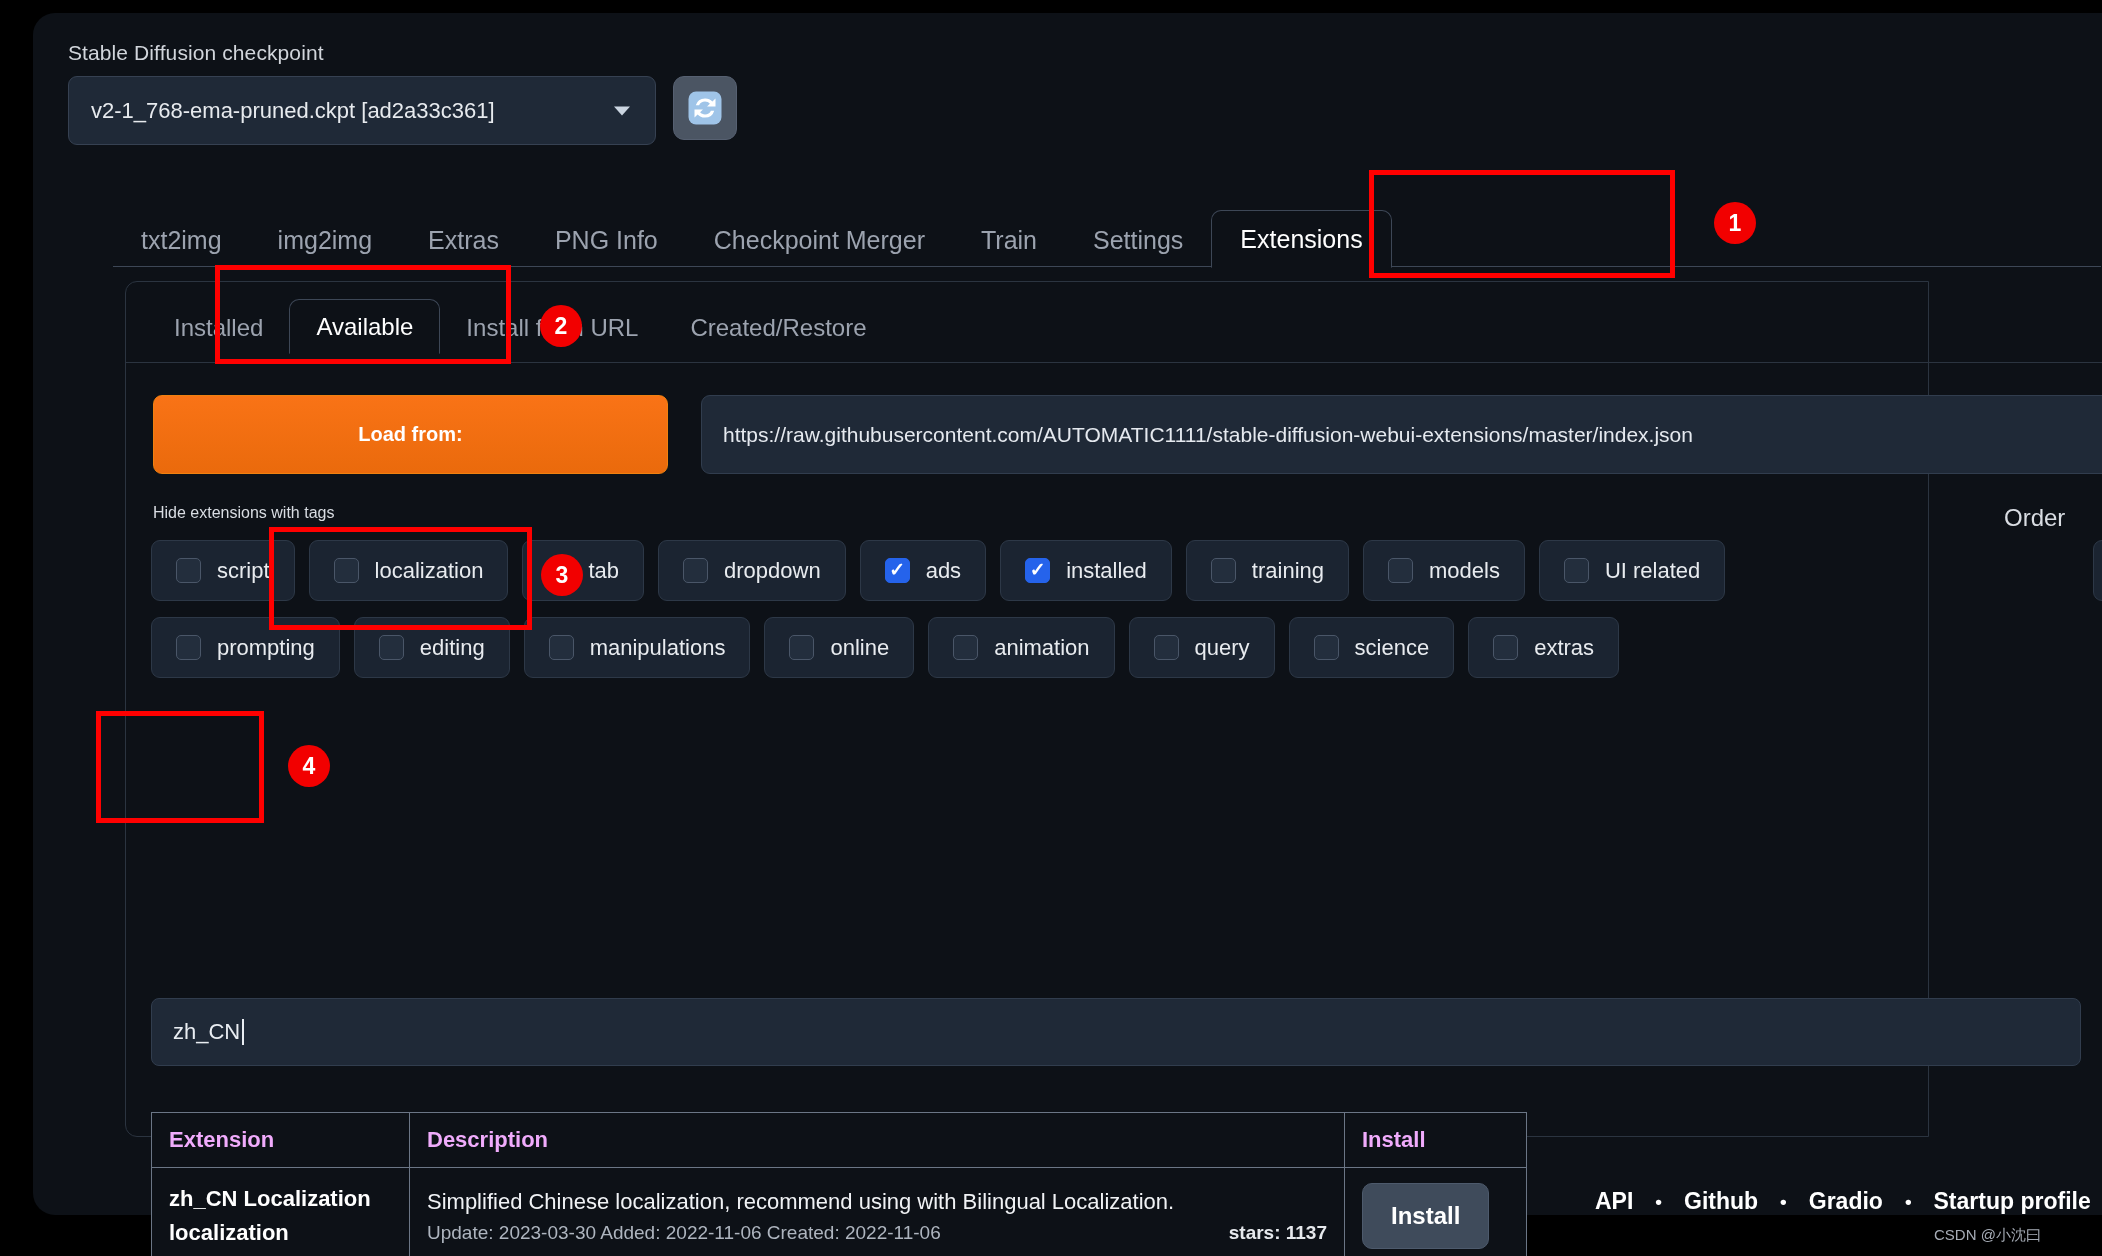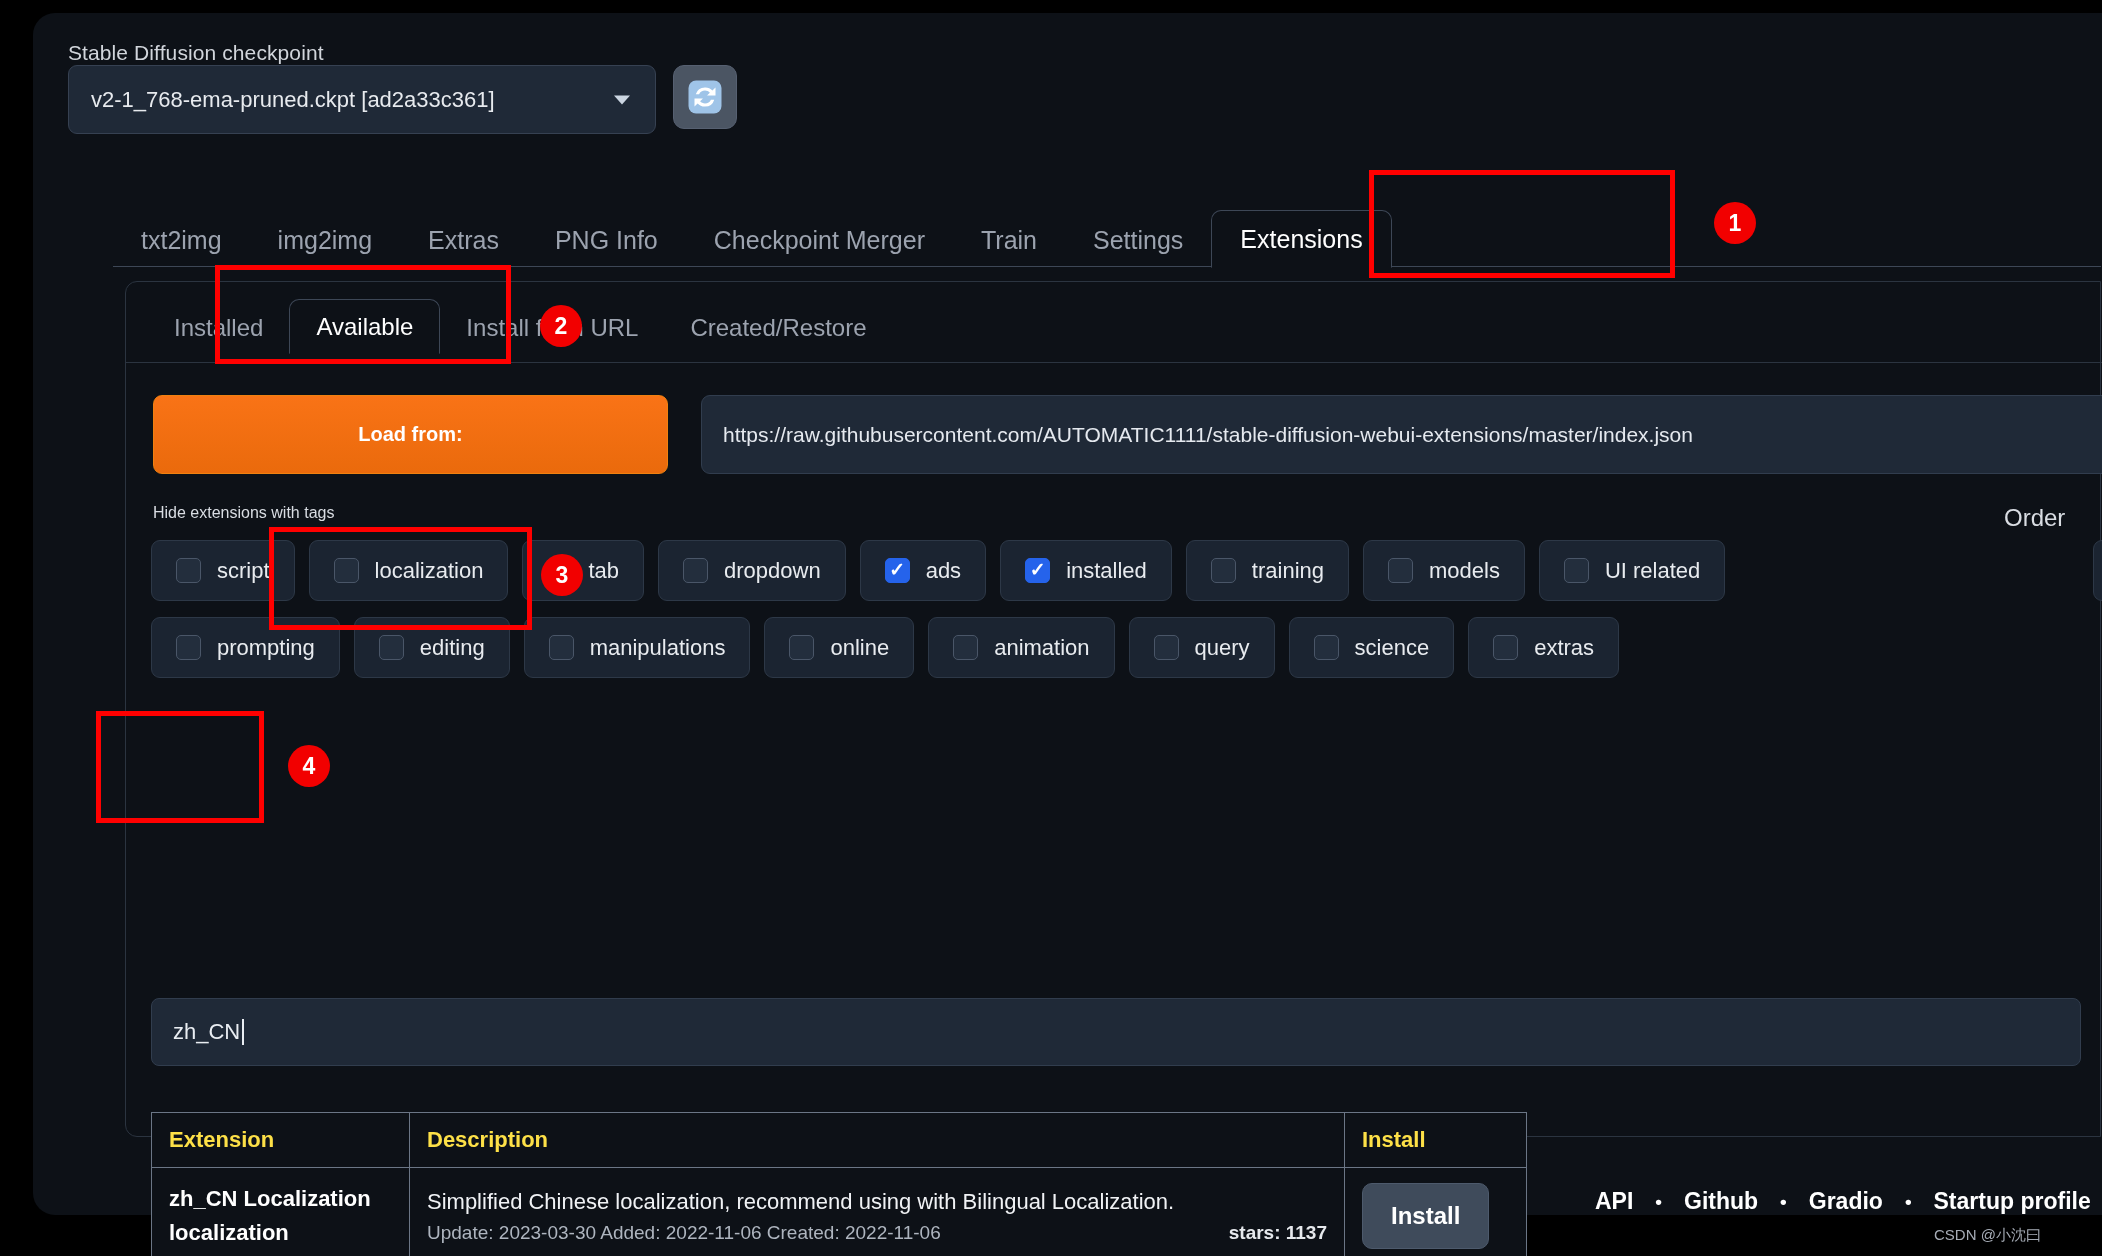--- a/index.html
+++ b/index.html
@@ -18,21 +18,21 @@
     left: 33px; top: 13px;
     width: 2069px; height: 1202px;
     background: #0d1117;
     border-radius: 22px 0 0 22px;
   }
 
   
   #checkpoint-block { position: absolute; left: 35px; top: 28px; }
   .field-label {
     color: #d1d5db; font-size: 21px; letter-spacing: .1px;
-    display: block;
+    margin-bottom: 11px; display: block;
   }
   #checkpoint-row { display: flex; align-items: flex-start; gap: 17px; }
   #checkpoint-select {
     width: 588px; height: 69px;
     background: #1f2937;
     border: 1px solid #364152;
     border-radius: 9px;
     display: flex; align-items: center;
     padding: 0 22px;
     position: relative;
@@ -77,21 +77,21 @@
     position: relative; z-index: 2;
   }
   #main-tabs-rule {
     position: absolute; left: 80px; top: 253px;
     width: 1988px; height: 1px; background: #3d4756;
   }
 
   
   #content-panel {
     position: absolute; left: 92px; top: 268px;
-    width: 1976px; height: 856px;
+    width: 1804px; height: 856px;
     background: #0d1117;
     border: 1px solid #2b3440;
     border-radius: 12px 0 0 12px;
   }
 
   
   #sub-tabs {
     position: absolute; left: 22px; top: 17px;
     display: flex; align-items: flex-end; width: 1900px;
   }
@@ -207,21 +207,21 @@
 
   
   #ext-table {
     position: absolute; left: 25px; top: 830px;
     width: 1376px;
     border-collapse: collapse;
     border: 1px solid #6b7686;
   }
   #ext-table th {
     border: 1px solid #6b7686;
-    color: #fde047; font-size: 22px; font-weight: bold;
+    color: #f0abfc; font-size: 22px; font-weight: bold;
     text-align: left; padding: 14px 17px;
     background: #0d1117;
   }
   #ext-table td {
     border: 1px solid #6b7686;
     padding: 14px 17px;
     vertical-align: middle;
     background: #0d1117;
   }
   .col-ext { width: 258px; }

